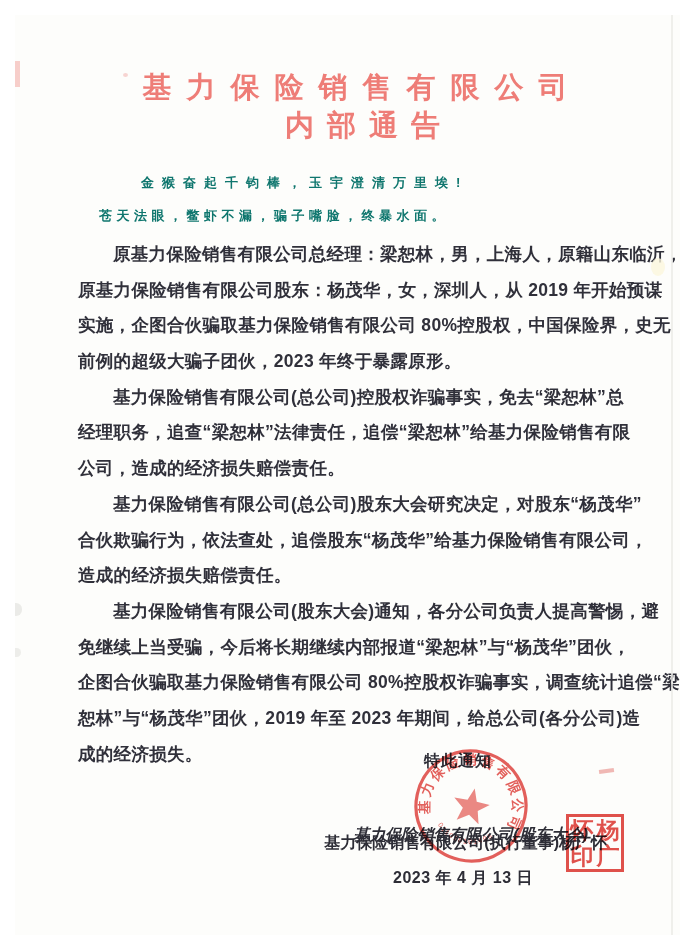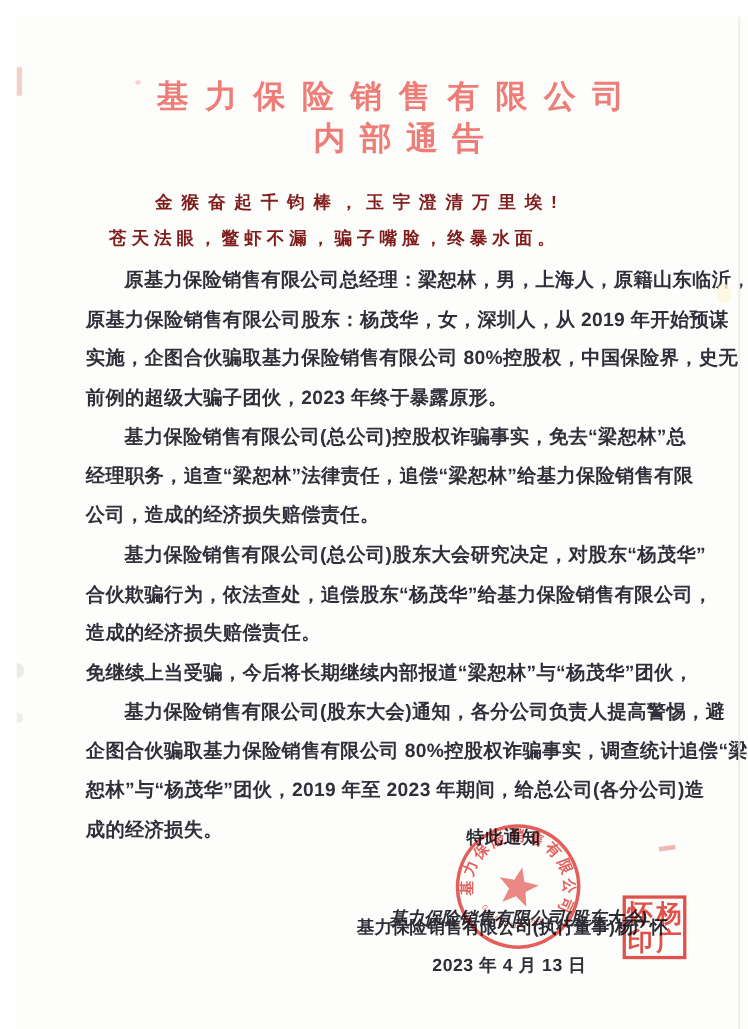--- a/index.html
+++ b/index.html
@@ -10,21 +10,21 @@
     color:#2d2d36;
   }
   
   .title-red{
     position:absolute;left:0;width:680px;text-align:center;
     color:#ee7d77;font-weight:bold;white-space:nowrap;
   }
   .title-1{top:53px;font-size:29px;letter-spacing:15px;padding-left:15px;box-sizing:border-box;}
   .title-2{top:91px;font-size:29px;letter-spacing:13px;padding-left:28px;box-sizing:border-box;}
   
-  .slogan{position:absolute;font-weight:bold;color:#7f1d1d;white-space:nowrap;font-size:16px;}
+  .slogan{position:absolute;font-weight:bold;color:#0f766e;white-space:nowrap;font-size:13px;}
   .slogan-1{left:126px;top:159px;letter-spacing:8px;}
   .slogan-2{left:84px;top:192px;letter-spacing:4.5px;}
   
   .body-block{position:absolute;left:63px;top:222px;width:566px;}
   .body-line{
     font-size:17.5px;line-height:35.7px;height:35.7px;
     font-weight:600;letter-spacing:0.3px;color:#30303a;white-space:nowrap;
   }
   .body-line.indent{padding-left:35px;}
   
@@ -74,22 +74,22 @@
       <div class="body-line indent">原基力保险销售有限公司总经理：梁恕林，男，上海人，原籍山东临沂，</div>
       <div class="body-line">原基力保险销售有限公司股东：杨茂华，女，深圳人，从 2019 年开始预谋</div>
       <div class="body-line">实施，企图合伙骗取基力保险销售有限公司 80%控股权，中国保险界，史无</div>
       <div class="body-line">前例的超级大骗子团伙，2023 年终于暴露原形。</div>
       <div class="body-line indent">基力保险销售有限公司(总公司)控股权诈骗事实，免去“梁恕林”总</div>
       <div class="body-line">经理职务，追查“梁恕林”法律责任，追偿“梁恕林”给基力保险销售有限</div>
       <div class="body-line">公司，造成的经济损失赔偿责任。</div>
       <div class="body-line indent">基力保险销售有限公司(总公司)股东大会研究决定，对股东“杨茂华”</div>
       <div class="body-line">合伙欺骗行为，依法查处，追偿股东“杨茂华”给基力保险销售有限公司，</div>
       <div class="body-line">造成的经济损失赔偿责任。</div>
+      <div class="body-line indent">基力保险销售有限公司(股东大会)通知，各分公司负责人提高警惕，避</div>
       <div class="body-line">免继续上当受骗，今后将长期继续内部报道“梁恕林”与“杨茂华”团伙，</div>
-      <div class="body-line indent">基力保险销售有限公司(股东大会)通知，各分公司负责人提高警惕，避</div>
       <div class="body-line">企图合伙骗取基力保险销售有限公司 80%控股权诈骗事实，调查统计追偿“梁</div>
       <div class="body-line">恕林”与“杨茂华”团伙，2019 年至 2023 年期间，给总公司(各分公司)造</div>
       <div class="body-line">成的经济损失。</div>
     </div>
 
   <div class="closing">特此通知</div>
   <div class="sig-1">基力保险销售有限公司(股东大会)</div>
   <div class="sig-2">基力保险销售有限公司(执行董事)杨广怀</div>
   <div class="date-line">2023 年 4 月 13 日</div>
 

